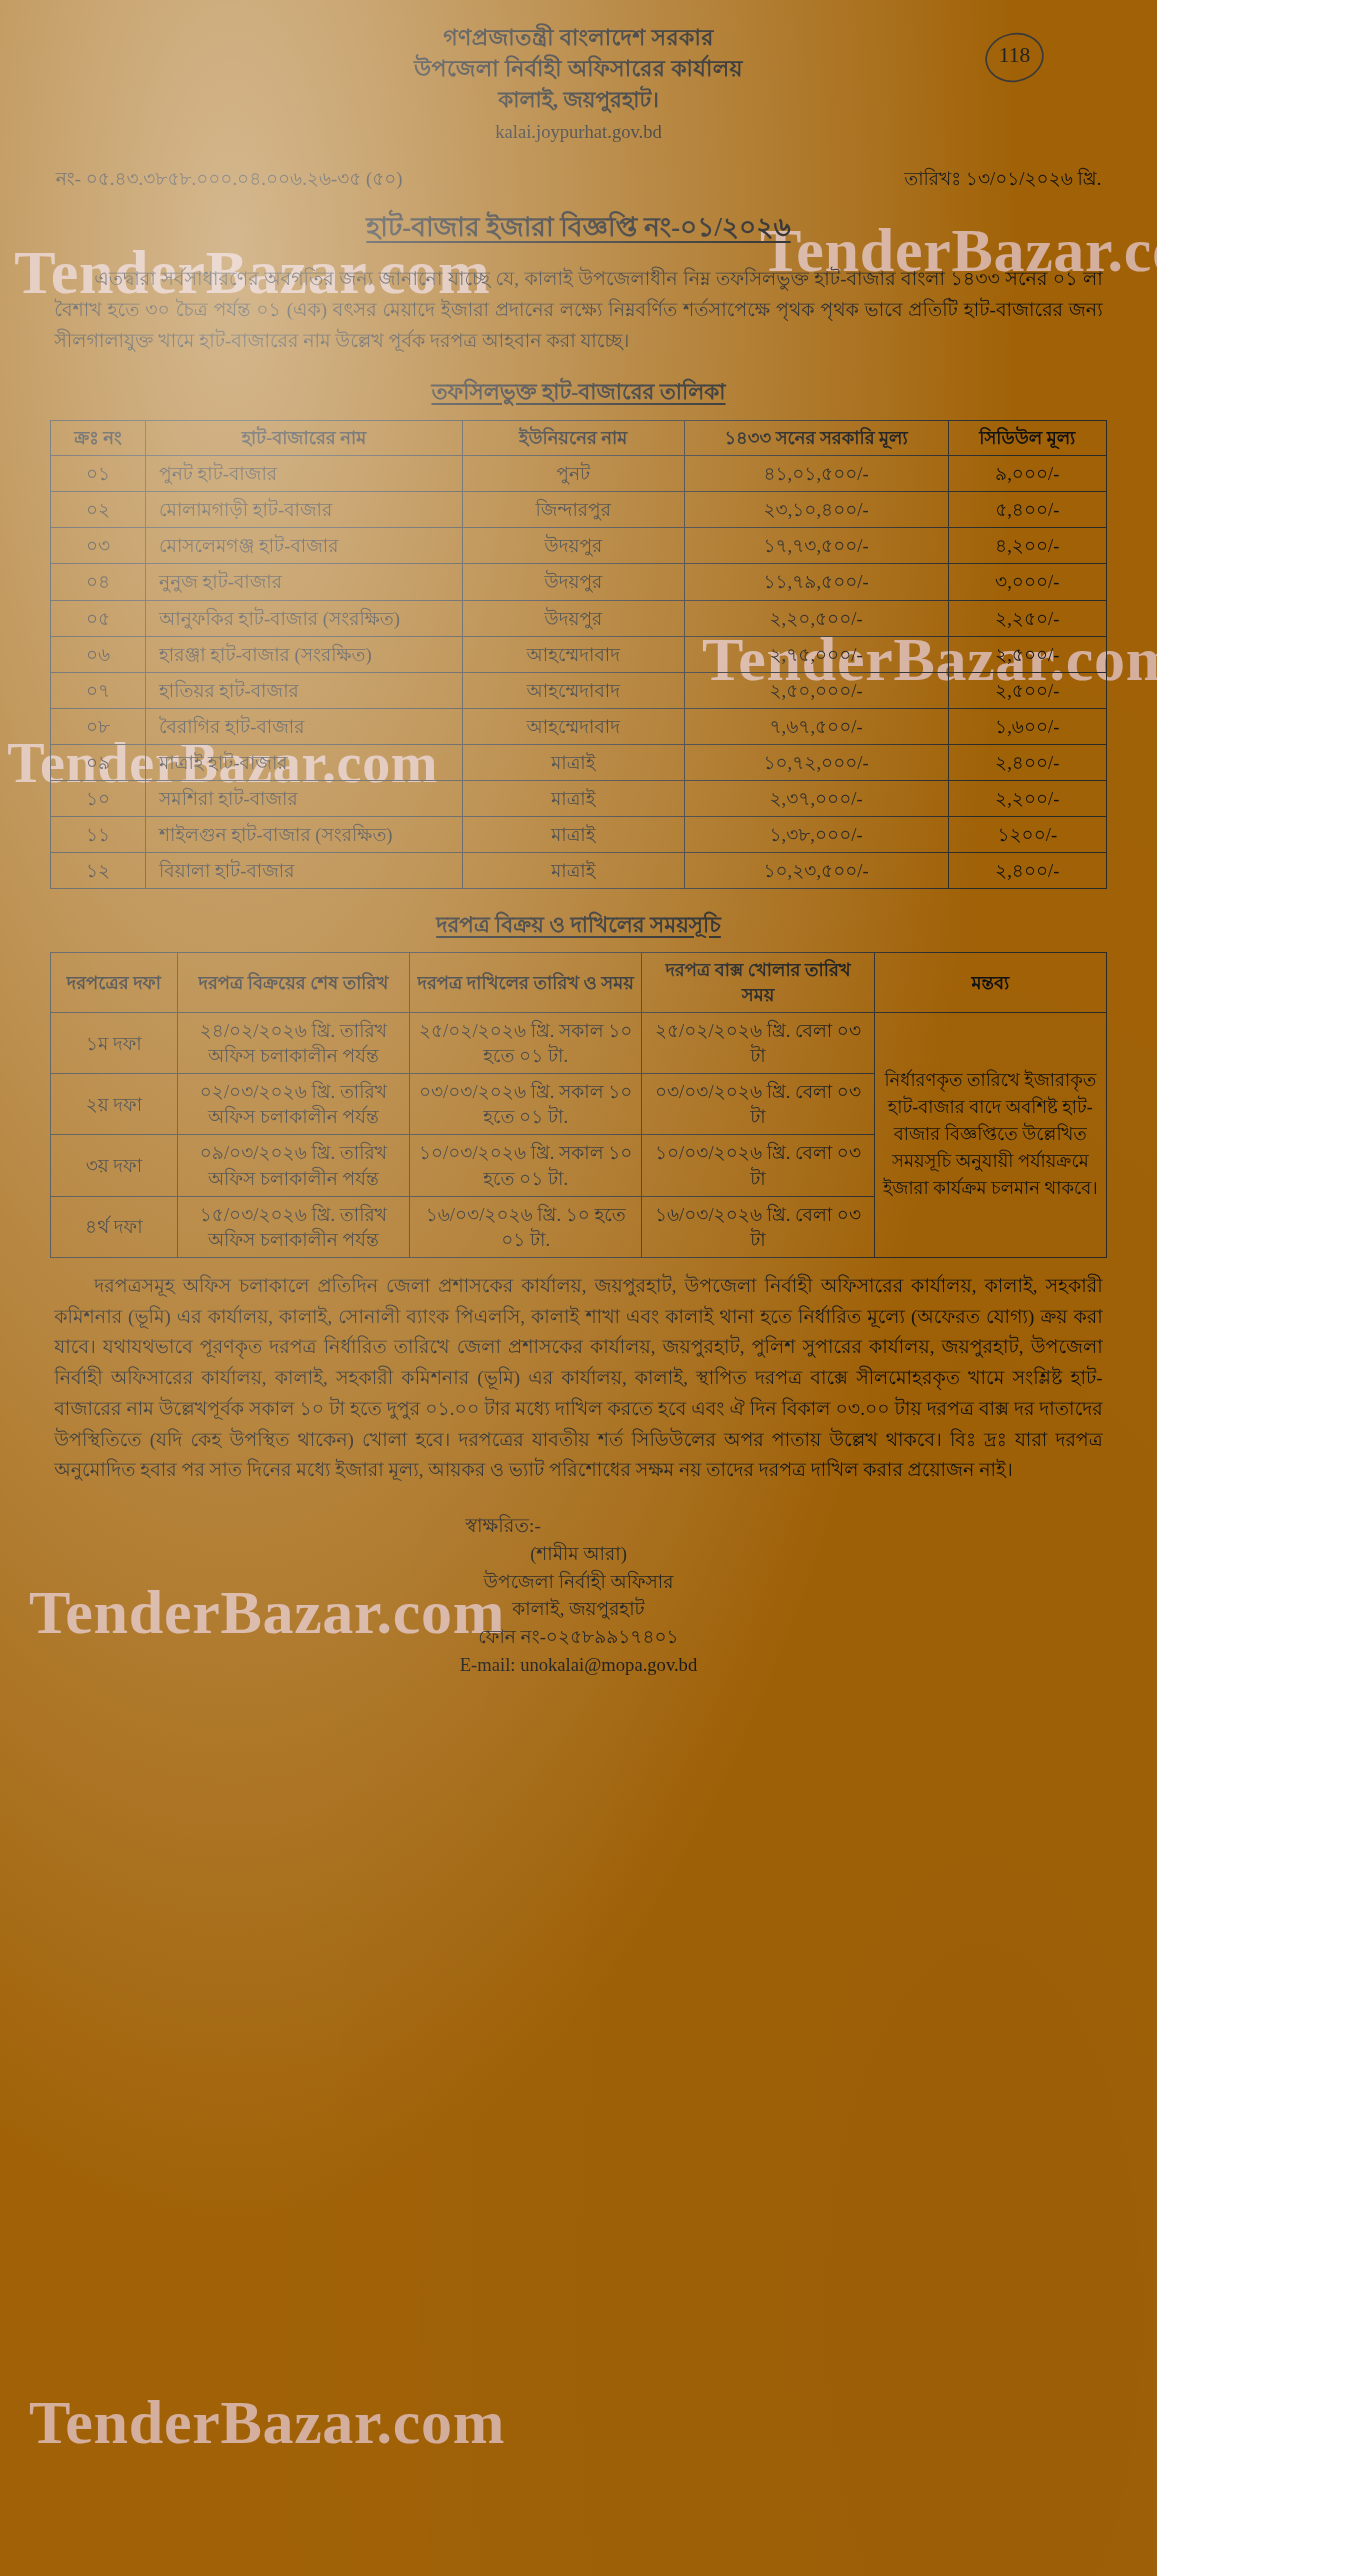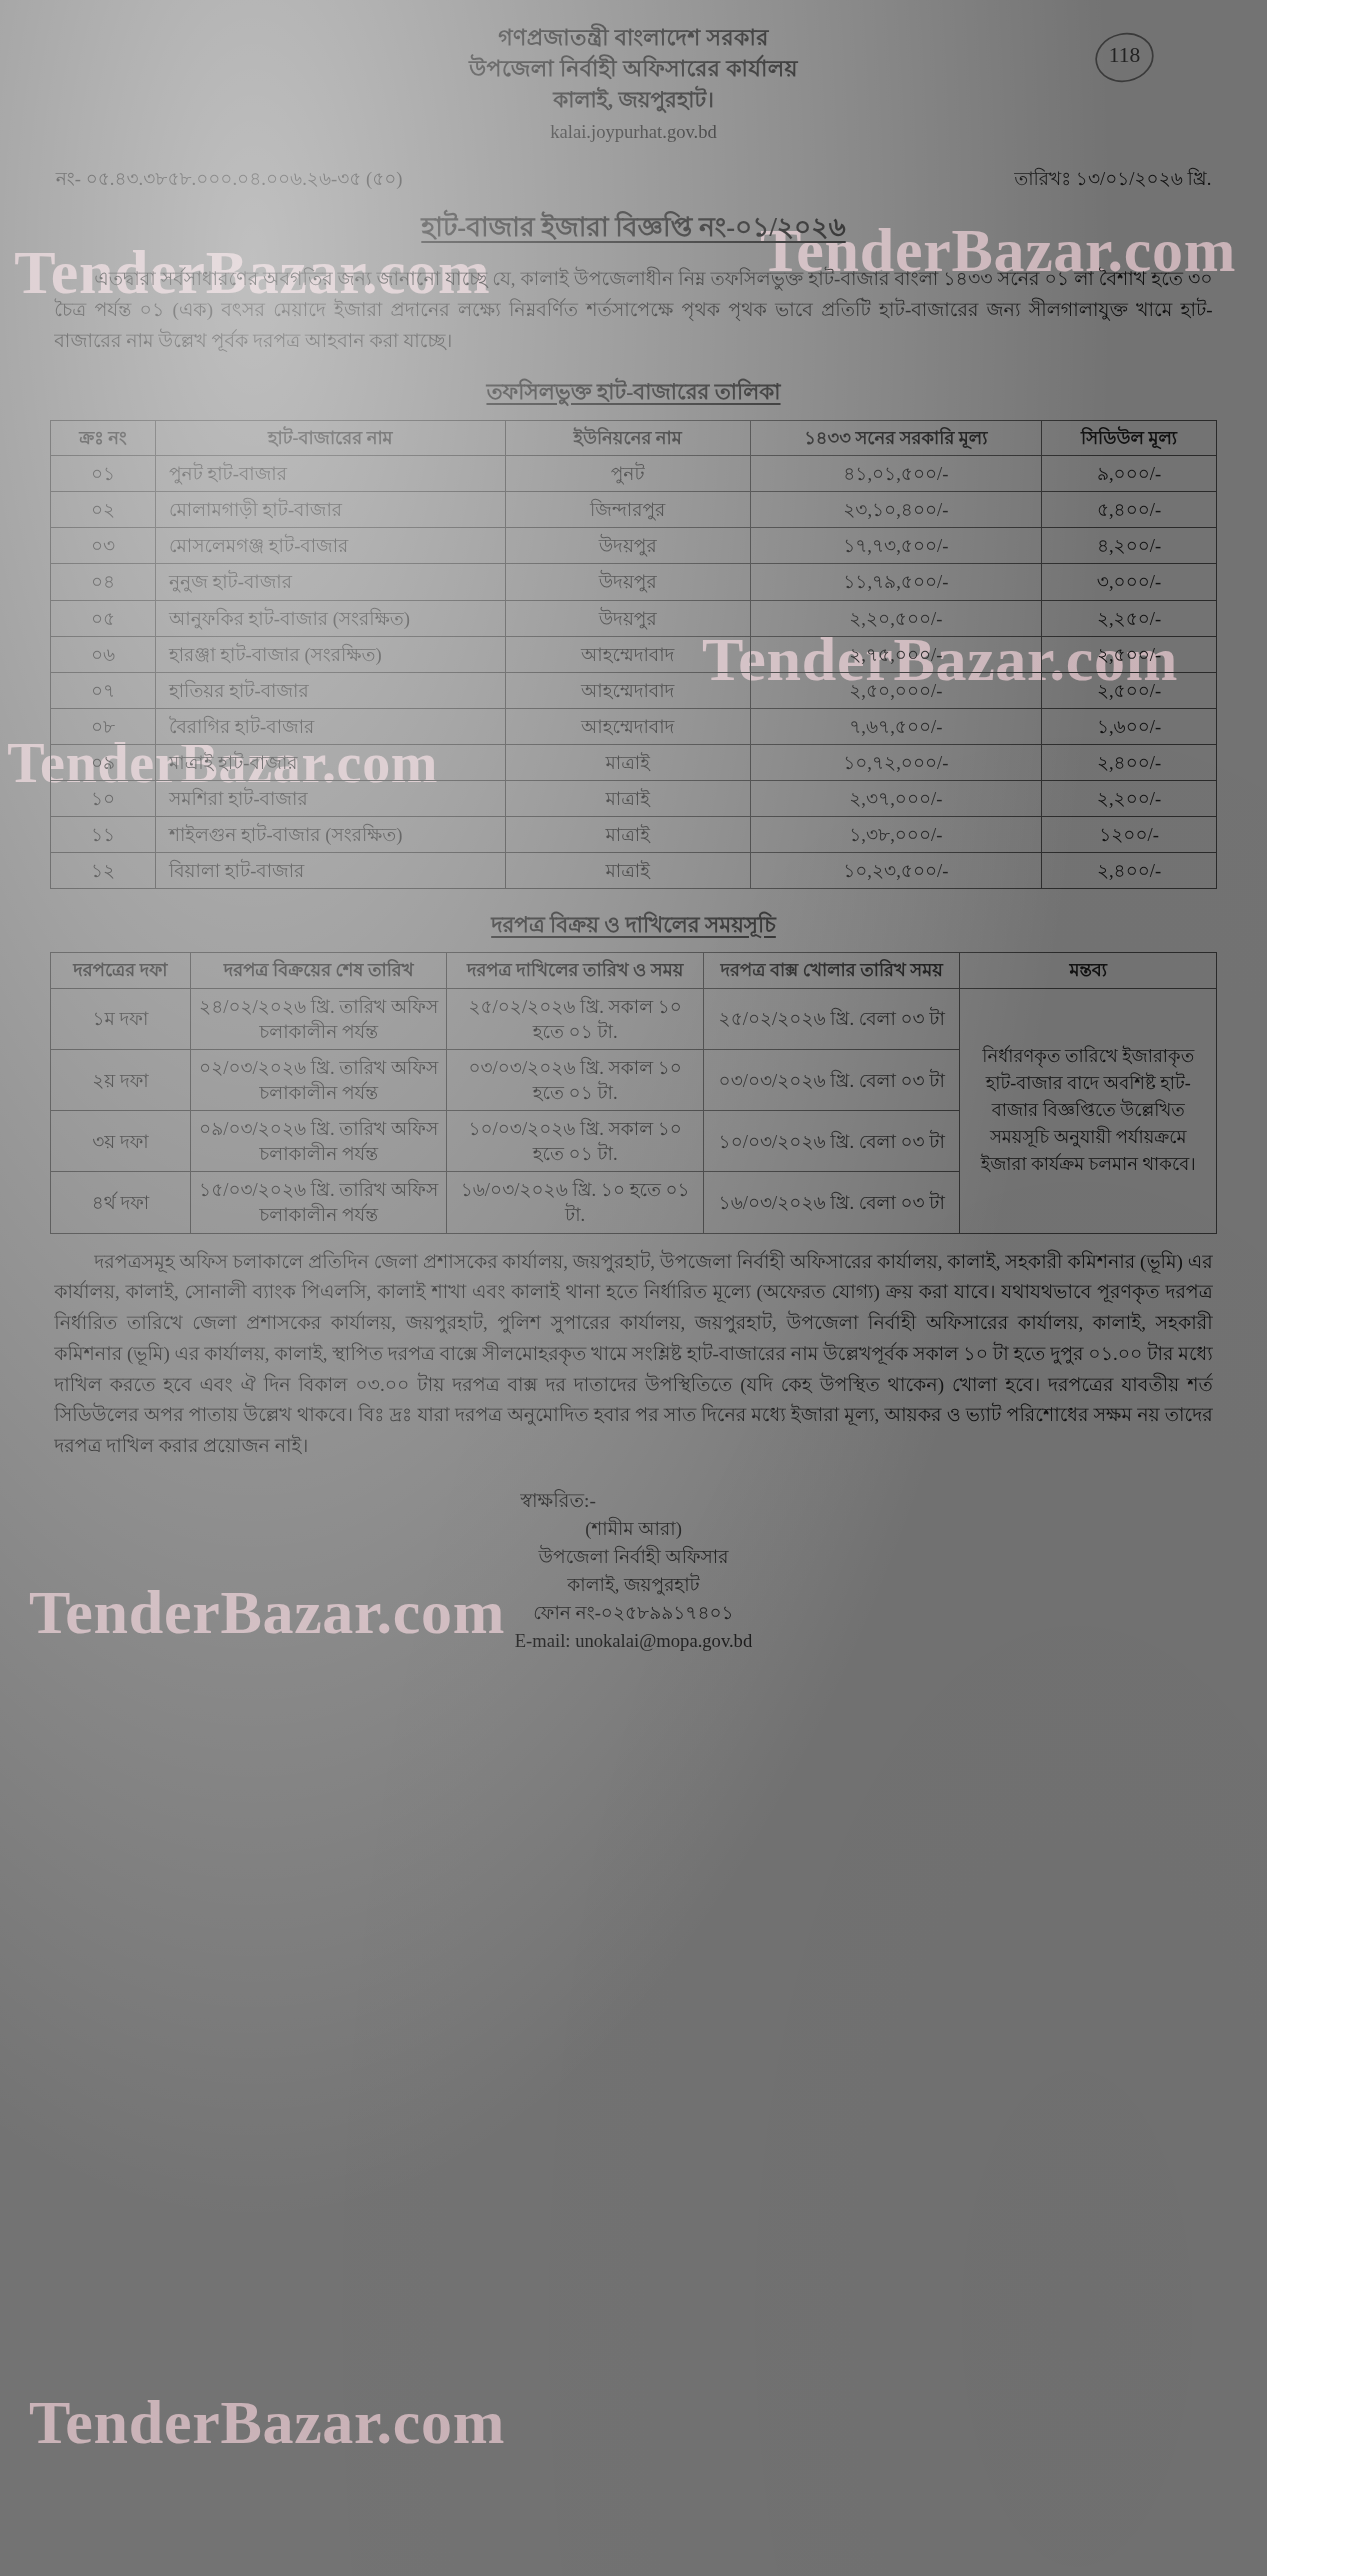--- a/index.html
+++ b/index.html
@@ -8,23 +8,23 @@
     background: #ffffff;
   }
   body {
     width: 1359px;
     font-family: "Liberation Serif", "DejaVu Serif", serif;
     color: #111111;
     -webkit-font-smoothing: antialiased;
   }
   .page {
     position: relative;
-    width: 1267px;
+    width: 1157px;
     min-height: 2576px;
-    background: #737373;
+    background: #a16207;
     box-sizing: border-box;
     padding: 21.5px 50px 21.5px 50px;
     overflow: hidden;
   }
   
   .page::before {
     content: "";
     position: absolute;
     inset: 0;
     background:

